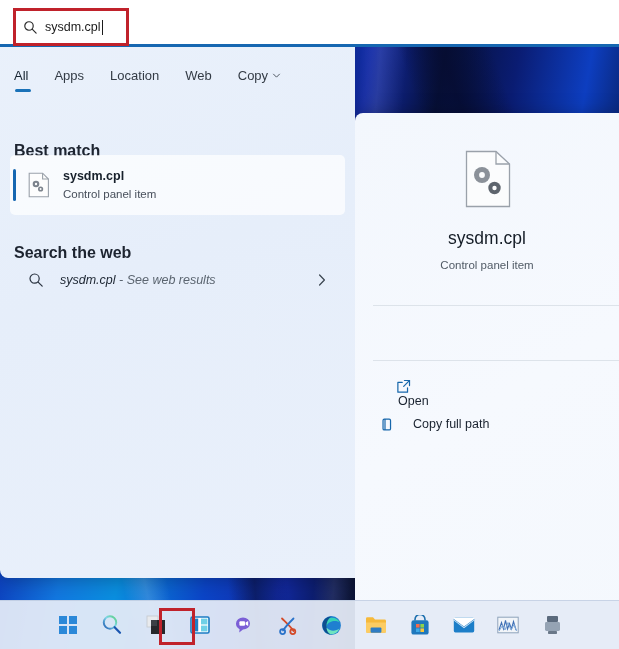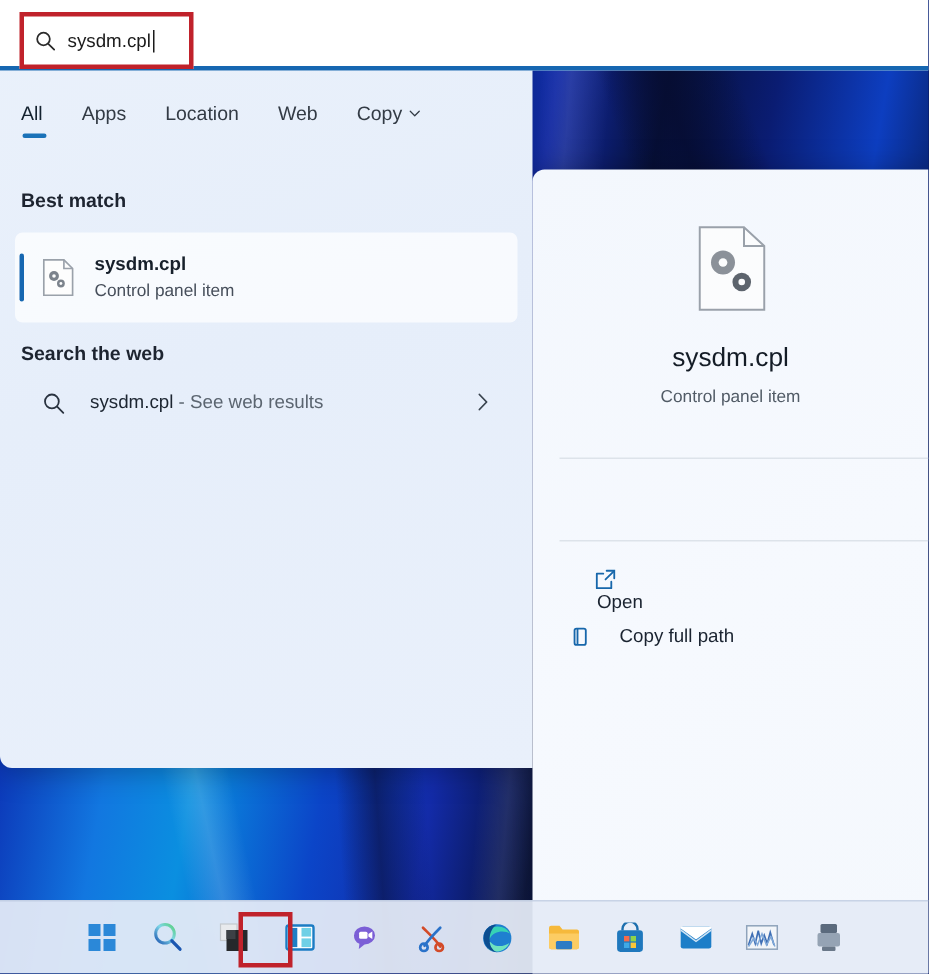--- a/index.html
+++ b/index.html
@@ -32,21 +32,21 @@
   }
 
   
   #search-flyout {
     position: absolute;
     left: 0; top: 0; width: 619px; height: 586px;
     display: flex;
     filter: drop-shadow(0 2px 10px rgba(0,0,0,.28));
   }
   .left-pane {
-    width: 355px; height: 512px;
+    width: 355px; height: 578px;
     background: linear-gradient(160deg, #eaf1fb 0%, #e6eefa 45%, #e9f0fb 100%);
     position: relative;
     border-bottom-left-radius: 8px;
   }
   .right-pane {
     width: 264px; height: 586px;
     margin-top: 113px;
     background: linear-gradient(150deg, #f3f7fd 0%, #f6f9fe 50%, #f4f8fd 100%);
     border-top-left-radius: 8px;
     border-bottom-left-radius: 8px;
@@ -98,21 +98,21 @@
   .tab.selected { color: #14222f; }
   .tab.selected::after {
     content: ""; position: absolute; left: 1px; bottom: 0;
     width: 16px; height: 3px; background: #1a72b8; border-radius: 2px;
   }
   .chev-down { width: 9px; height: 9px; color: #333b45; }
 
   
   .section-head {
     position: absolute; left: 14px;
-    font-size: 13px; font-weight: bold; color: #1d2430;
+    font-size: 16px; font-weight: bold; color: #1d2430; margin-top: 16px;
   }
   #best-match-head { top: 126px; }
   #web-head { top: 228px; text-align: center; }
 
   
   #best-match-row {
     position: absolute; left: 10px; top: 155px;
     width: 335px; height: 60px;
     background: rgba(255,255,255,.72);
     border-radius: 5px;
@@ -124,21 +124,21 @@
   }
   #bm-icon { margin-left: 18px; width: 22px; height: 26px; flex: 0 0 auto; }
   #bm-text { margin-left: 13px; }
   #bm-title { font-size: 12.5px; font-weight: bold; color: #17202b; line-height: 17px; }
   #bm-sub { font-size: 11.5px; color: #474f5b; line-height: 16px; margin-top: 1px; }
 
   
   #web-row {
     position: absolute; left: 10px; top: 261px;
     width: 335px; height: 38px;
-    display: flex; 
+    display: flex; align-items: center; font-style: italic;
   }
   #web-icon { margin-left: 18px; width: 16px; height: 16px; flex: 0 0 auto; color: #2a3340; }
   #web-label { margin-left: 16px; font-size: 12.5px; color: #1c2531; white-space: nowrap; }
   #web-label .muted { color: #5b6570; }
   #web-chev { position: absolute; right: 18px; width: 10px; height: 14px; color: #3a444f; }
 
   
   #preview-icon {
     position: absolute; left: 110px; top: 37px;
     width: 46px; height: 58px;

